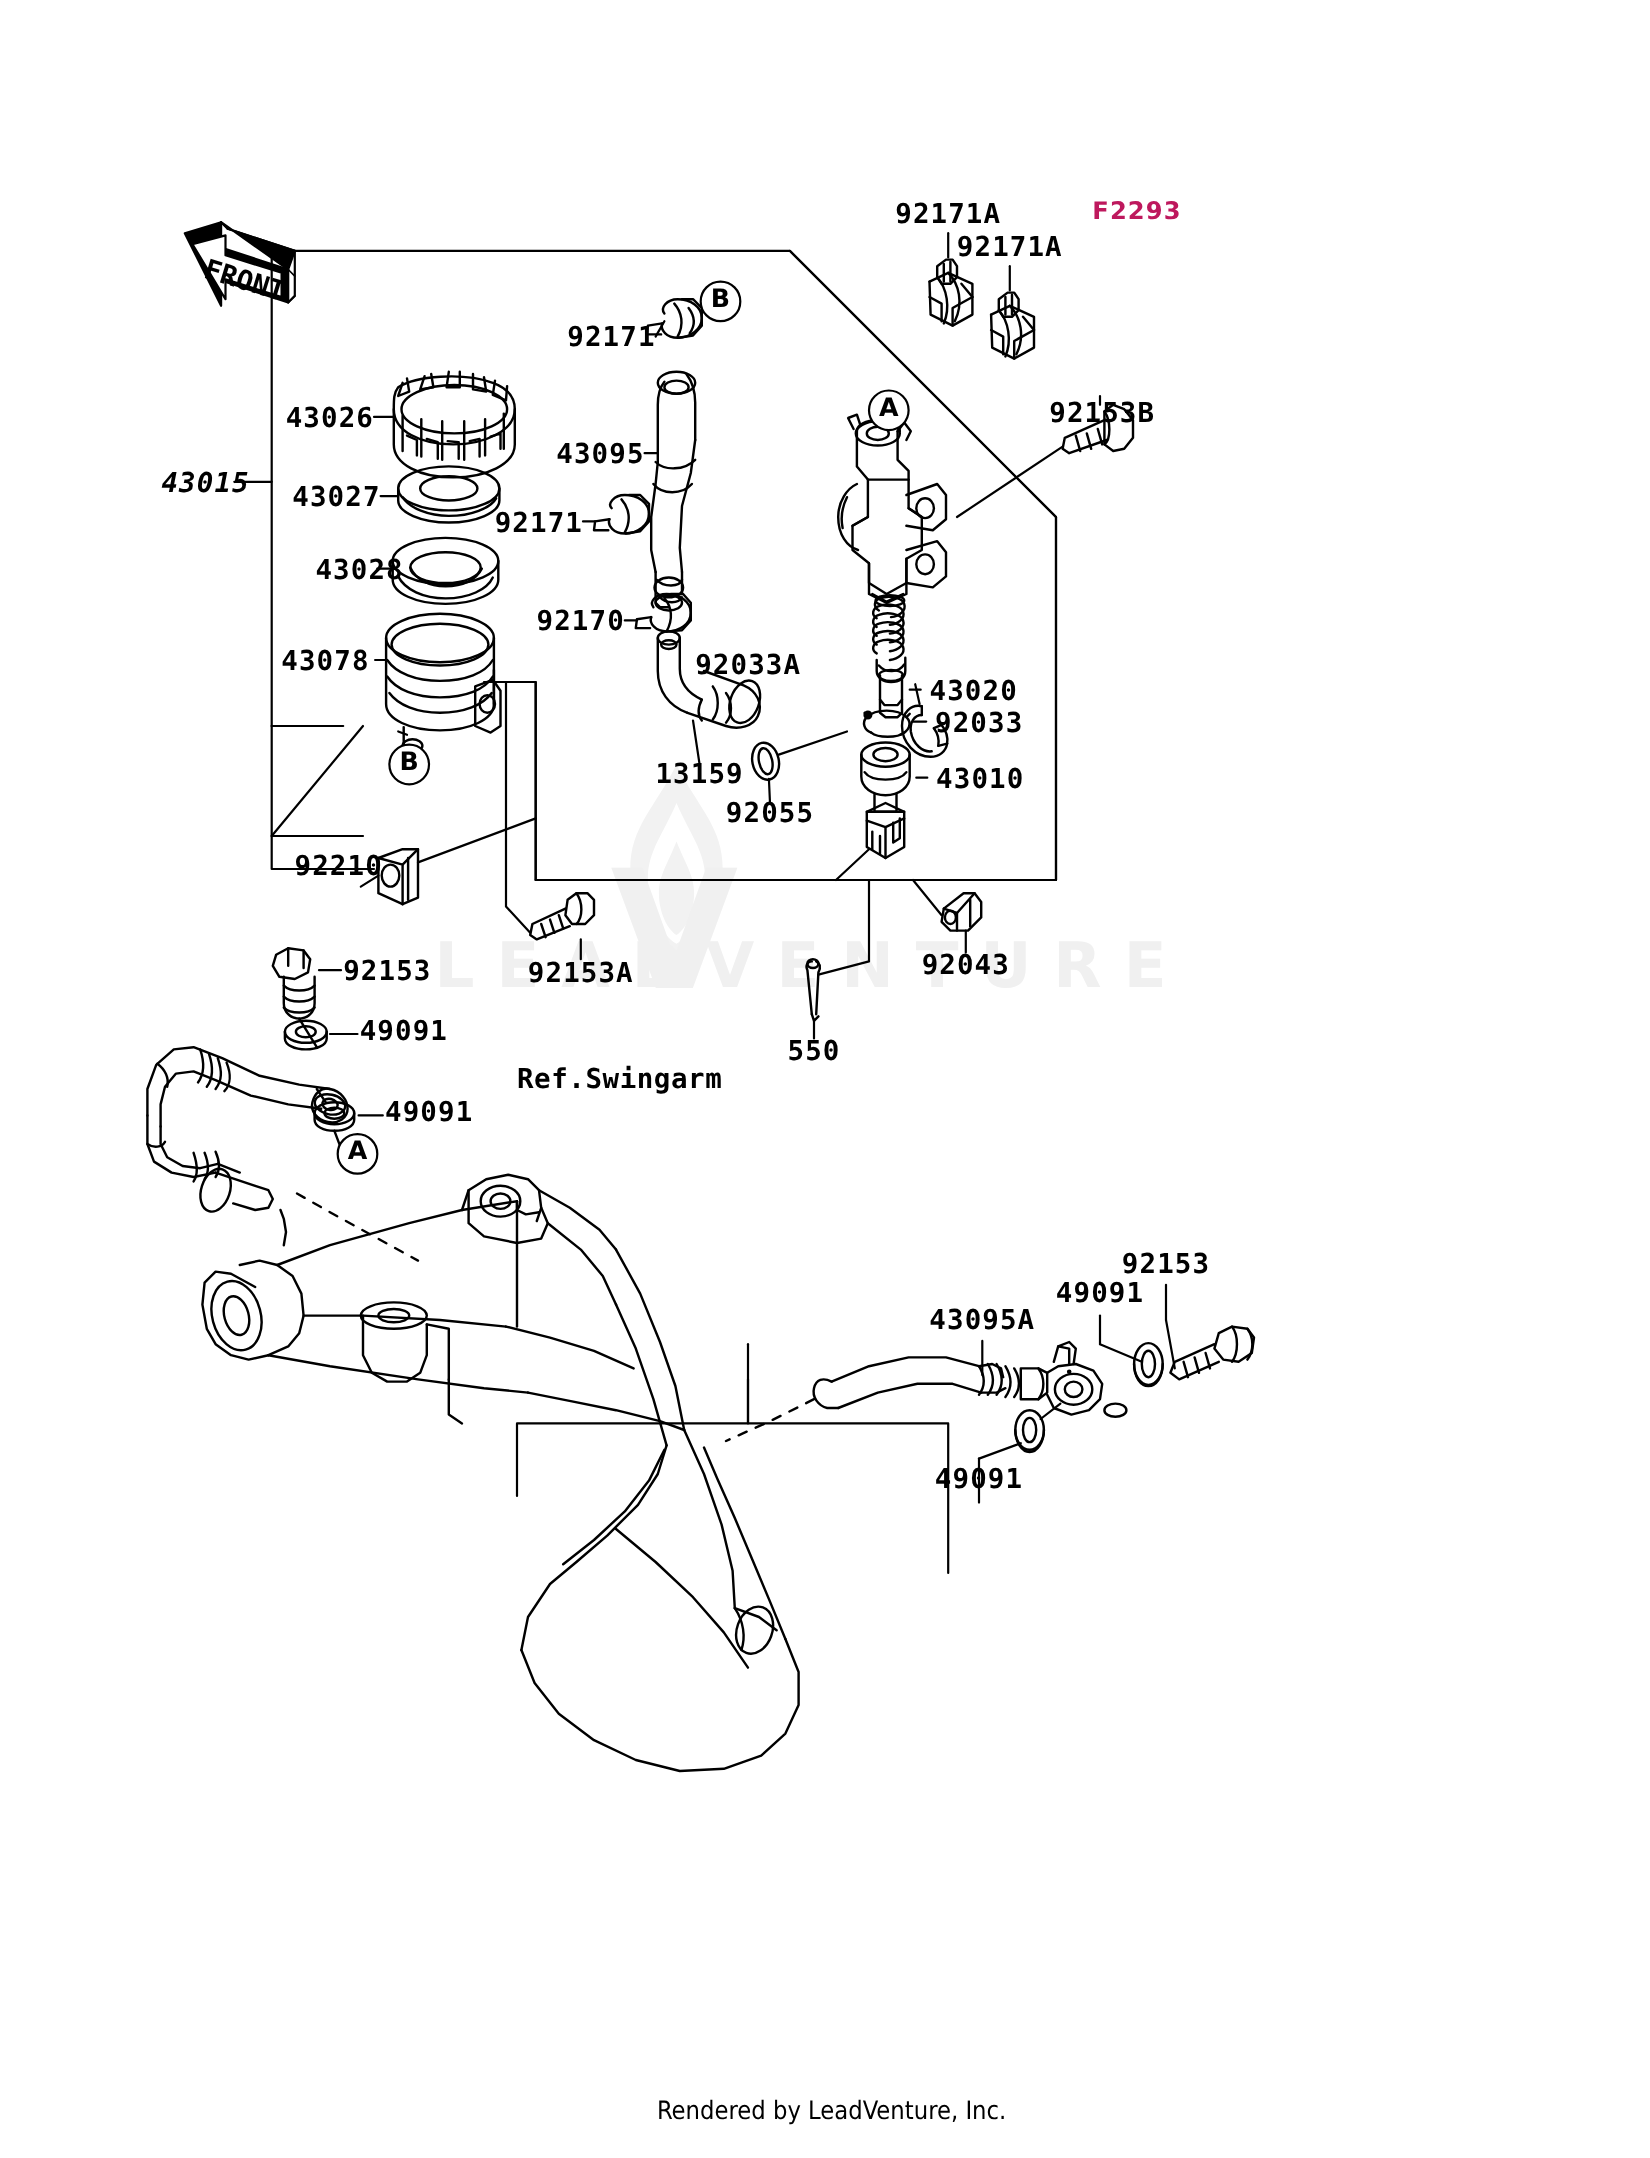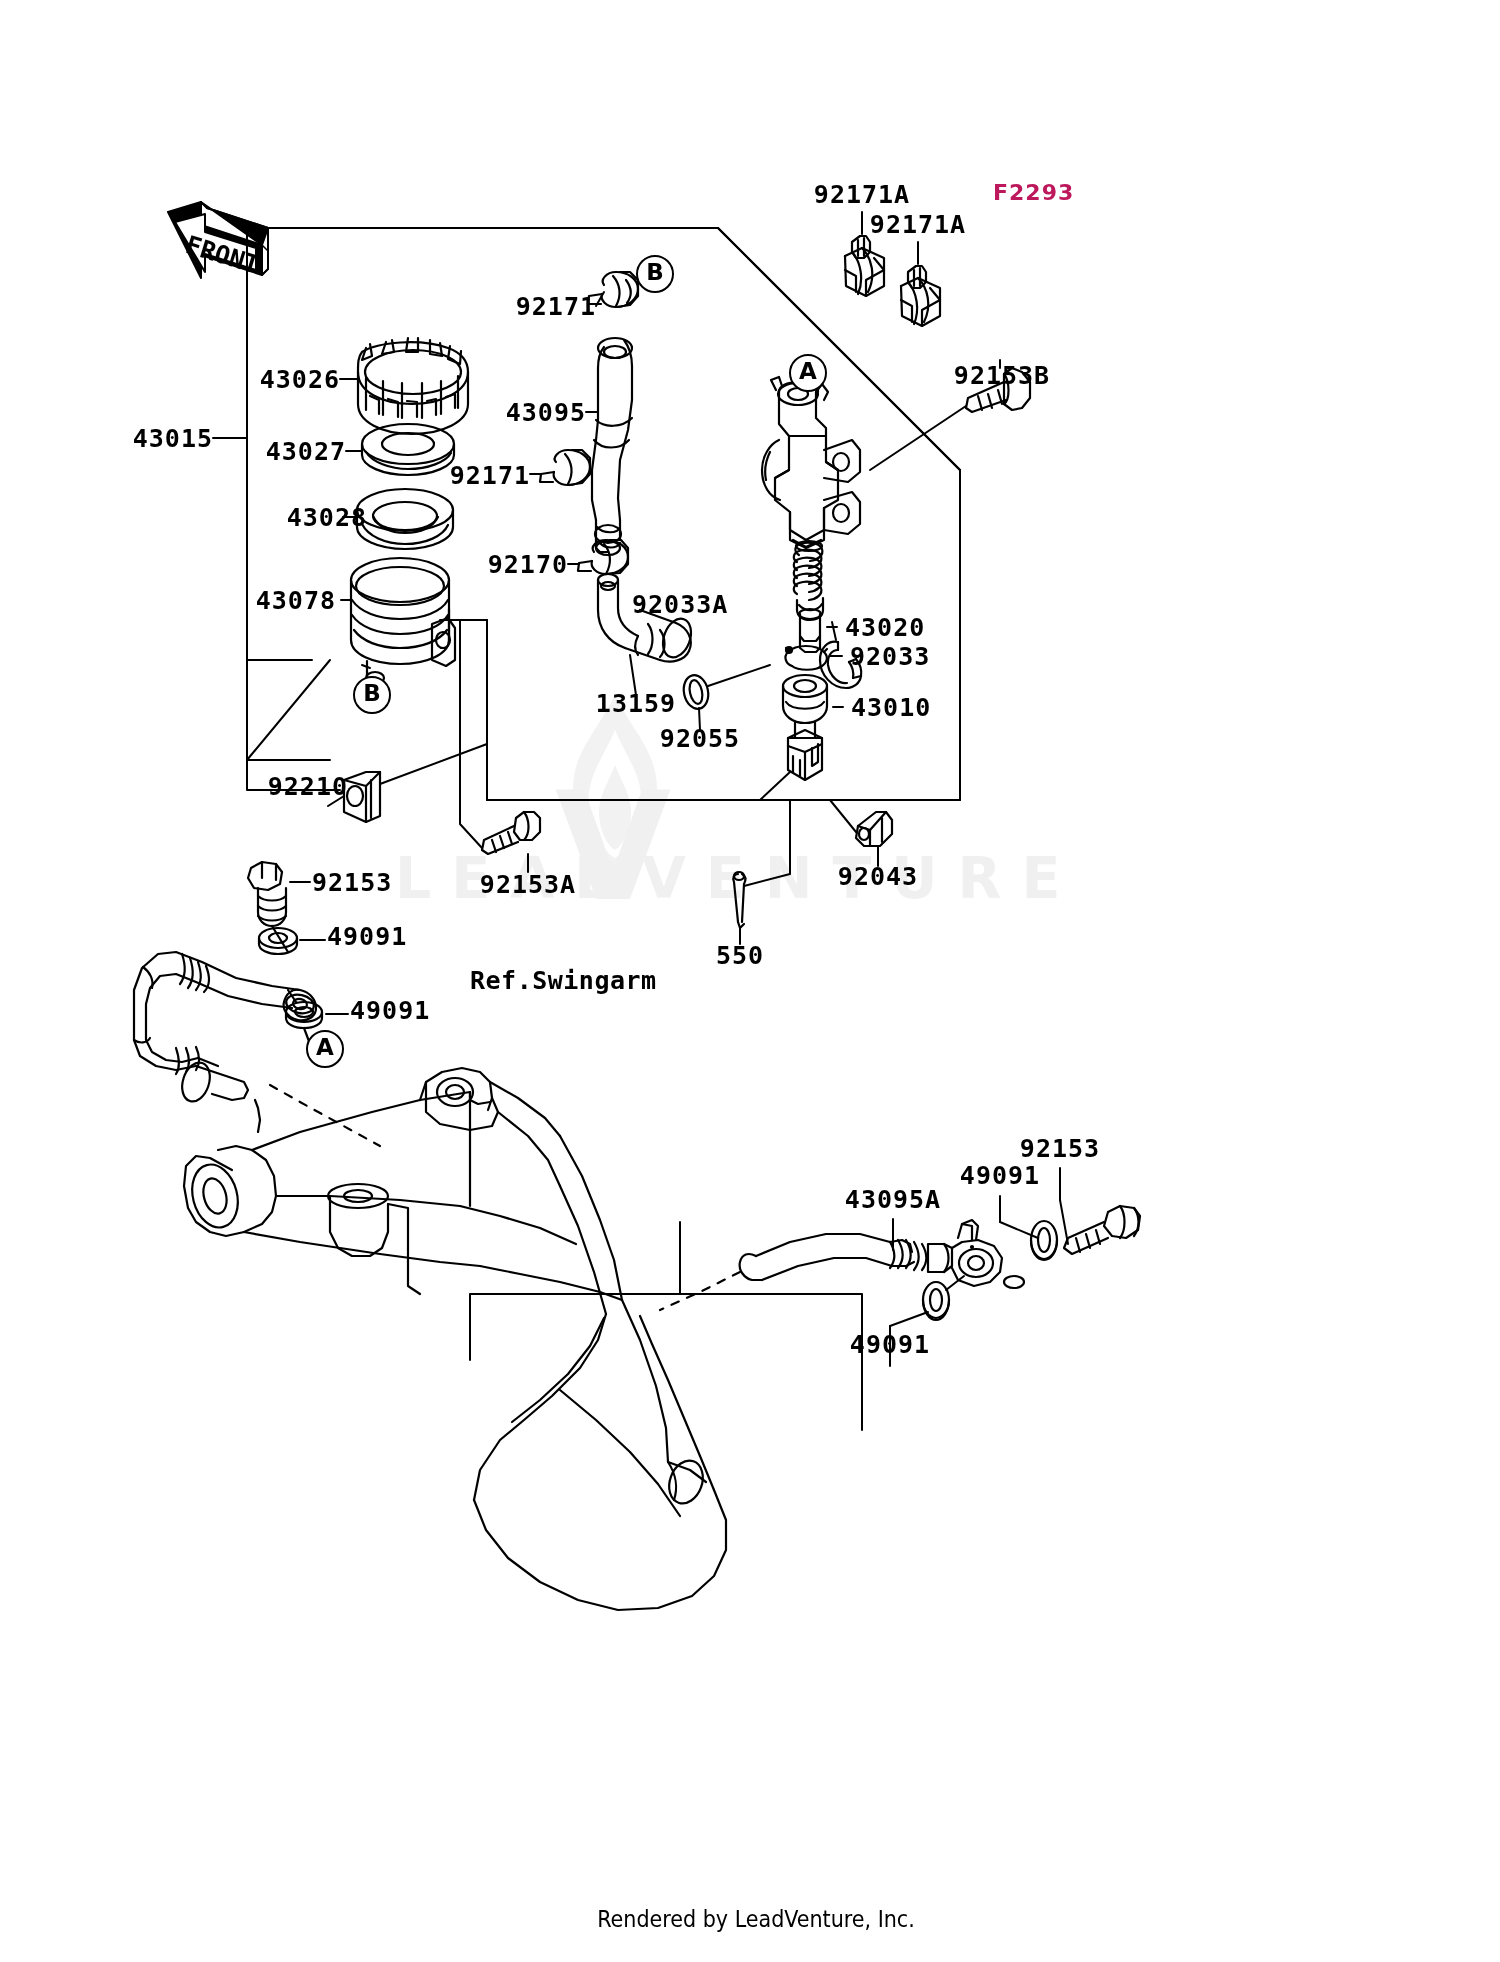--- a/index.html
+++ b/index.html
@@ -524,21 +524,21 @@
     <path d="M946 1290 L964 1276" stroke-width="2"></path>
 
     <path d="M270 1085 L300 1102 L340 1124 L380 1146" stroke-dasharray="8 9"></path>
     <path d="M740 1272 L700 1292 L660 1310" stroke-dasharray="8 9"></path>
   </svg>
 
   <div class="code" style="left:993px; top:180px;">F2293</div>
 
   <div class="refl" style="left:470px; top:966px;">Ref.Swingarm</div>
 
-  <div class="lbl r" style="left:213px; top:426px;">43015</div>
+  <div class="lbl r" style="left:227px; top:426px;font-style:italic;">43015</div>
   <div class="lbl r" style="left:340px; top:367px;">43026</div>
   <div class="lbl r" style="left:346px; top:439px;">43027</div>
   <div class="lbl r" style="left:343px; top:505px;margin-left:24px;">43028</div>
   <div class="lbl r" style="left:336px; top:588px;">43078</div>
   <div class="lbl r" style="left:328px; top:774px;margin-left:20px;">92210</div>
   <div class="lbl" style="left:312px; top:870px;">92153</div>
   <div class="lbl" style="left:327px; top:924px;">49091</div>
   <div class="lbl" style="left:350px; top:998px;">49091</div>
 
   <div class="lbl r" style="left:596px; top:294px;">92171</div>

